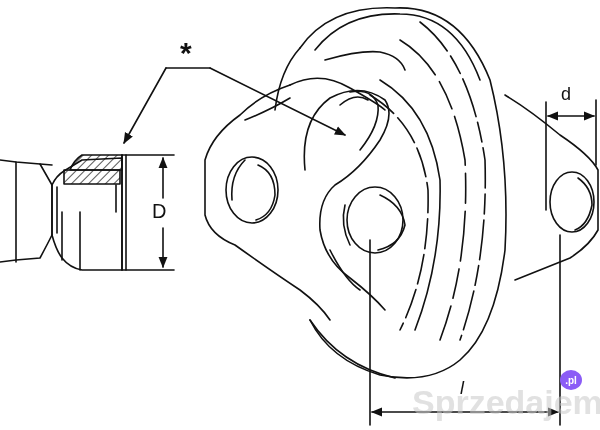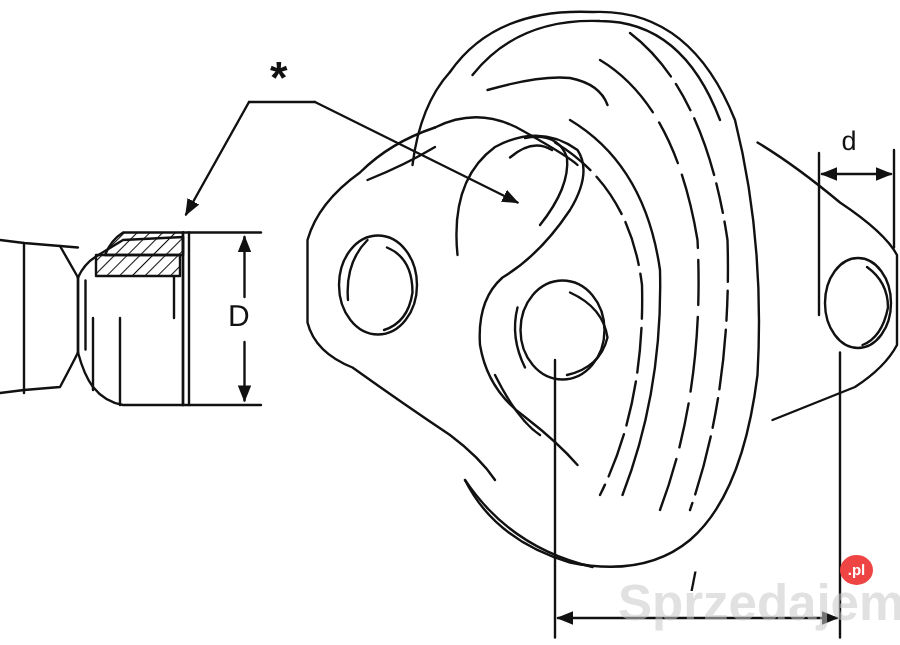--- a/index.html
+++ b/index.html
@@ -4,21 +4,21 @@
 <style>
   html, body { margin: 0; padding: 0; background: #ffffff; }
   body { width: 600px; height: 430px; position: relative; overflow: hidden; font-family: "Liberation Sans", sans-serif; }
   svg.drawing { position: absolute; left: 0; top: 0; width: 600px; height: 430px; }
   .lbl { position: absolute; font-family: "Liberation Sans", sans-serif; color: #111; }
   .lbl-star { left: 180px; top: 36px; font-size: 30px; font-weight: bold; }
   .lbl-D { left: 152px; top: 200px; font-size: 20px; }
   .lbl-d { left: 561px; top: 84px; font-size: 18px; }
   .lbl-l { left: 460px; top: 378px; font-size: 18px; font-style: italic; }
   .watermark { position: absolute; left: 412px; top: 383px; font-size: 34px; font-weight: bold; color: rgba(200,200,200,0.55); letter-spacing: 0px; }
-  .wm-badge { position: absolute; left: 560px; top: 370px; width: 22px; height: 20px; border-radius: 50%; background: #ef4444; color: #fff; font-size: 10px; font-weight: bold; line-height: 22px; text-align: center; }
+  .wm-badge { position: absolute; left: 560px; top: 370px; width: 22px; height: 20px; border-radius: 50%; background: #8b5cf6; color: #fff; font-size: 10px; font-weight: bold; line-height: 22px; text-align: center; }
 </style>
 </head>
 <body>
 
 <svg class="drawing" viewBox="0 0 600 430" xmlns="http://www.w3.org/2000/svg" fill="none" stroke="#111" stroke-width="1.6" stroke-linecap="round" stroke-linejoin="round">
   <defs>
     <pattern id="hatch" width="6" height="6" patternUnits="userSpaceOnUse" patternTransform="rotate(45)">
       <line x1="0" y1="0" x2="0" y2="6" stroke="#111" stroke-width="1.4"></line>
     </pattern>
     <marker id="arrow" viewBox="0 0 10 10" refX="9" refY="5" markerWidth="7" markerHeight="7" orient="auto-start-reverse">

